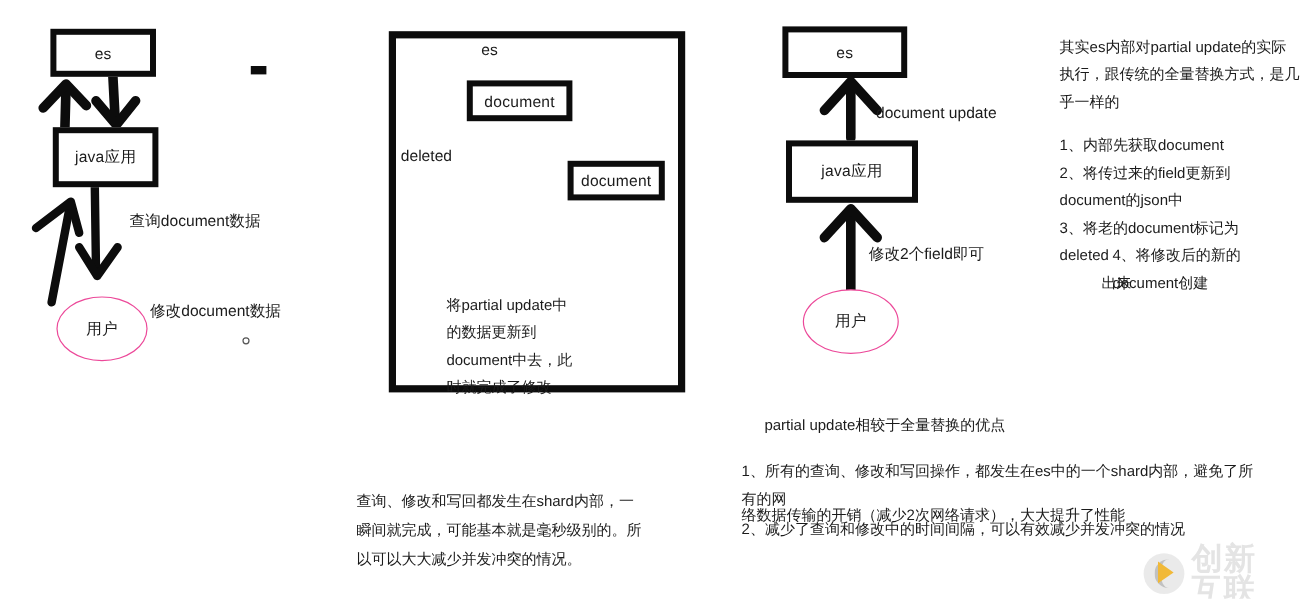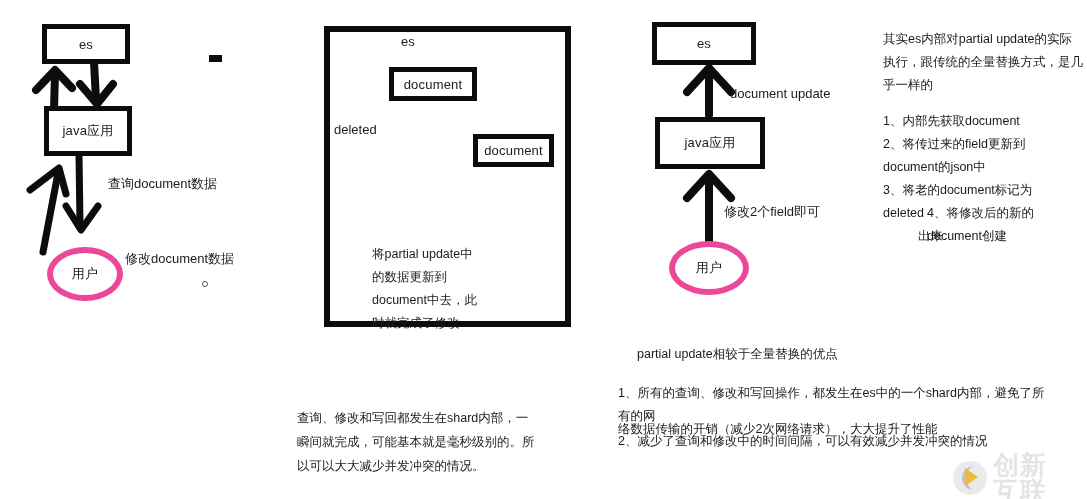--- a/index.html
+++ b/index.html
@@ -33,21 +33,21 @@
     justify-content: center;
   }
   .box-label {
     font-size: 13px;
     color: #1b1b1b;
     letter-spacing: 0.2px;
     white-space: nowrap;
   }
   .ellipse {
     position: absolute;
-    border: 6px solid #ec4899;
+    border: 1px solid #ec4899;
     border-radius: 50%;
     background: #ffffff;
     box-sizing: border-box;
     display: flex;
     align-items: center;
     justify-content: center;
   }
   .outer-frame {
     position: absolute;
     border: 6px solid #0c0c0c;

